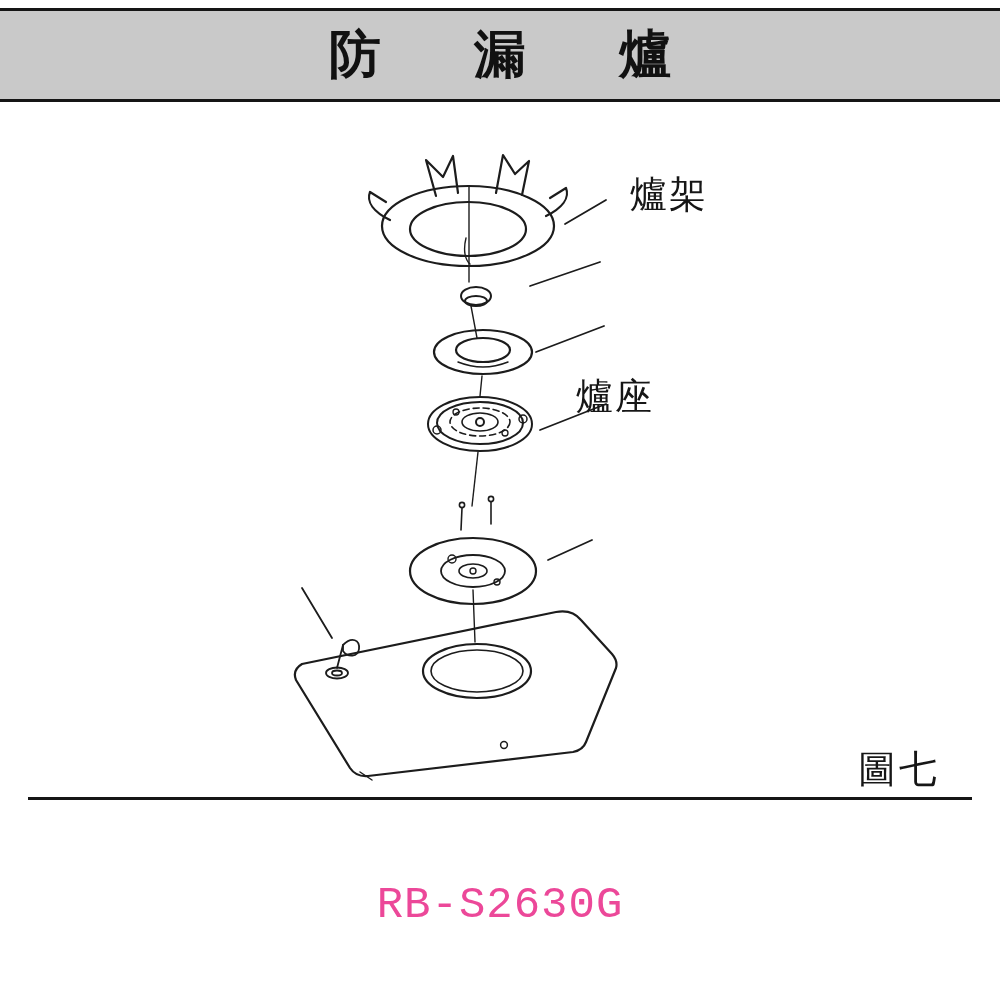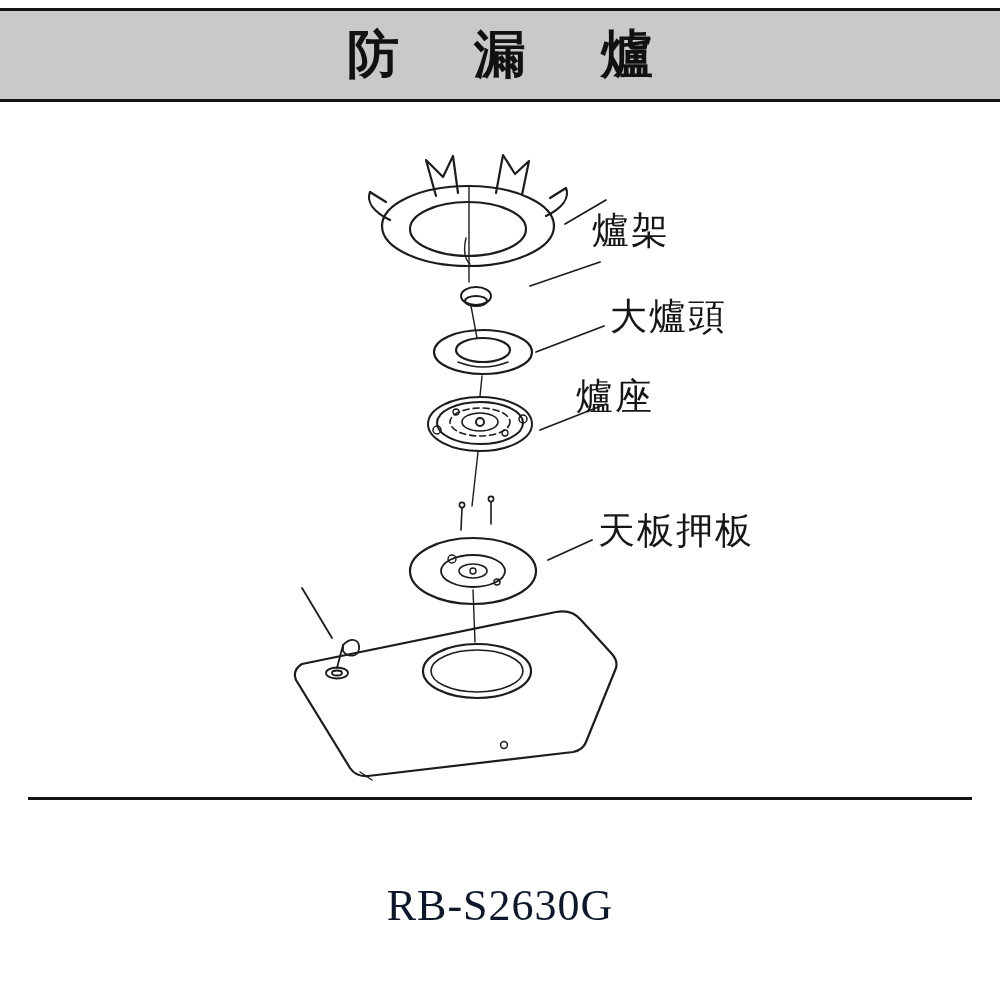--- a/index.html
+++ b/index.html
@@ -1,20 +1,20 @@
 <!DOCTYPE html>
 <html><head>
 <meta charset="utf-8">
 <style>
   html,body{margin:0;padding:0;background:#ffffff;}
   .page{
     position:relative;
     width:1000px;height:1000px;
     background:#ffffff;
-    font-family:Liberation Serif, serif;
+    font-family:Liberation Mono, monospace;
     color:#1a1a1a;
     overflow:hidden;
   }
   .banner{
     position:absolute;top:8px;left:0;right:0;height:88px;
     background:#c9c9c9;
     border-top:3px solid #151515;
     border-bottom:3px solid #151515;
     display:flex;align-items:center;justify-content:center;
   }
@@ -28,40 +28,40 @@
   }
   .diagram-svg{position:absolute;left:0;top:0;}
   .part-label{
     position:absolute;
     font-size:37px;
     font-weight:500;
     color:#161616;
     white-space:nowrap;
     letter-spacing:2px;
   }
-  .lbl-grate{left:592px;top:170px;margin-top:36px;}
+  .lbl-grate{left:630px;top:170px;}
   .lbl-small-head{left:606px;top:230px;}
   .lbl-large-head{left:610px;top:292px;}
   .lbl-base{left:576px;top:372px;}
   .lbl-press-plate{left:598px;top:506px;}
   .lbl-switch{left:244px;top:540px;}
   .figure-caption{
     position:absolute;left:858px;top:744px;
     font-size:38px;font-weight:500;color:#161616;letter-spacing:3px;
   }
   .bottom-rule{
     position:absolute;left:28px;right:28px;top:797px;
     border-top:3px solid #151515;height:0;
   }
   .model-number{
     position:absolute;left:0;right:0;top:880px;
     text-align:center;
     font-size:44px;
     font-weight:500;
-    color:#0f172a;
+    color:#ec4899;
     letter-spacing:1px;
   }
 </style>
 </head>
 <body>
 
 <div class="page">
 
   <div class="banner">
     <div class="banner-title">防 漏 爐</div>
@@ -147,22 +147,21 @@
       <path d="M606 200 L565 224"></path>
       <path d="M600 262 L530 286"></path>
       <path d="M604 326 L536 352"></path>
       <path d="M606 404 L540 430"></path>
       <path d="M592 540 L548 560"></path>
       <path d="M302 588 L332 638"></path>
     </g>
   </svg>
 
   <div class="part-label lbl-grate">爐架</div>
-  <div class="part-label lbl-large-head">大爐頭</div>
   <div class="part-label lbl-base">爐座</div>
-  <div class="part-label lbl-press-plate">天板押板</div>
 
+  <div class="figure-caption">圖七</div>
 
   <div class="bottom-rule"></div>
 
   <div class="model-number">RB-S2630G</div>
 
 </div>
 
 </body></html>

